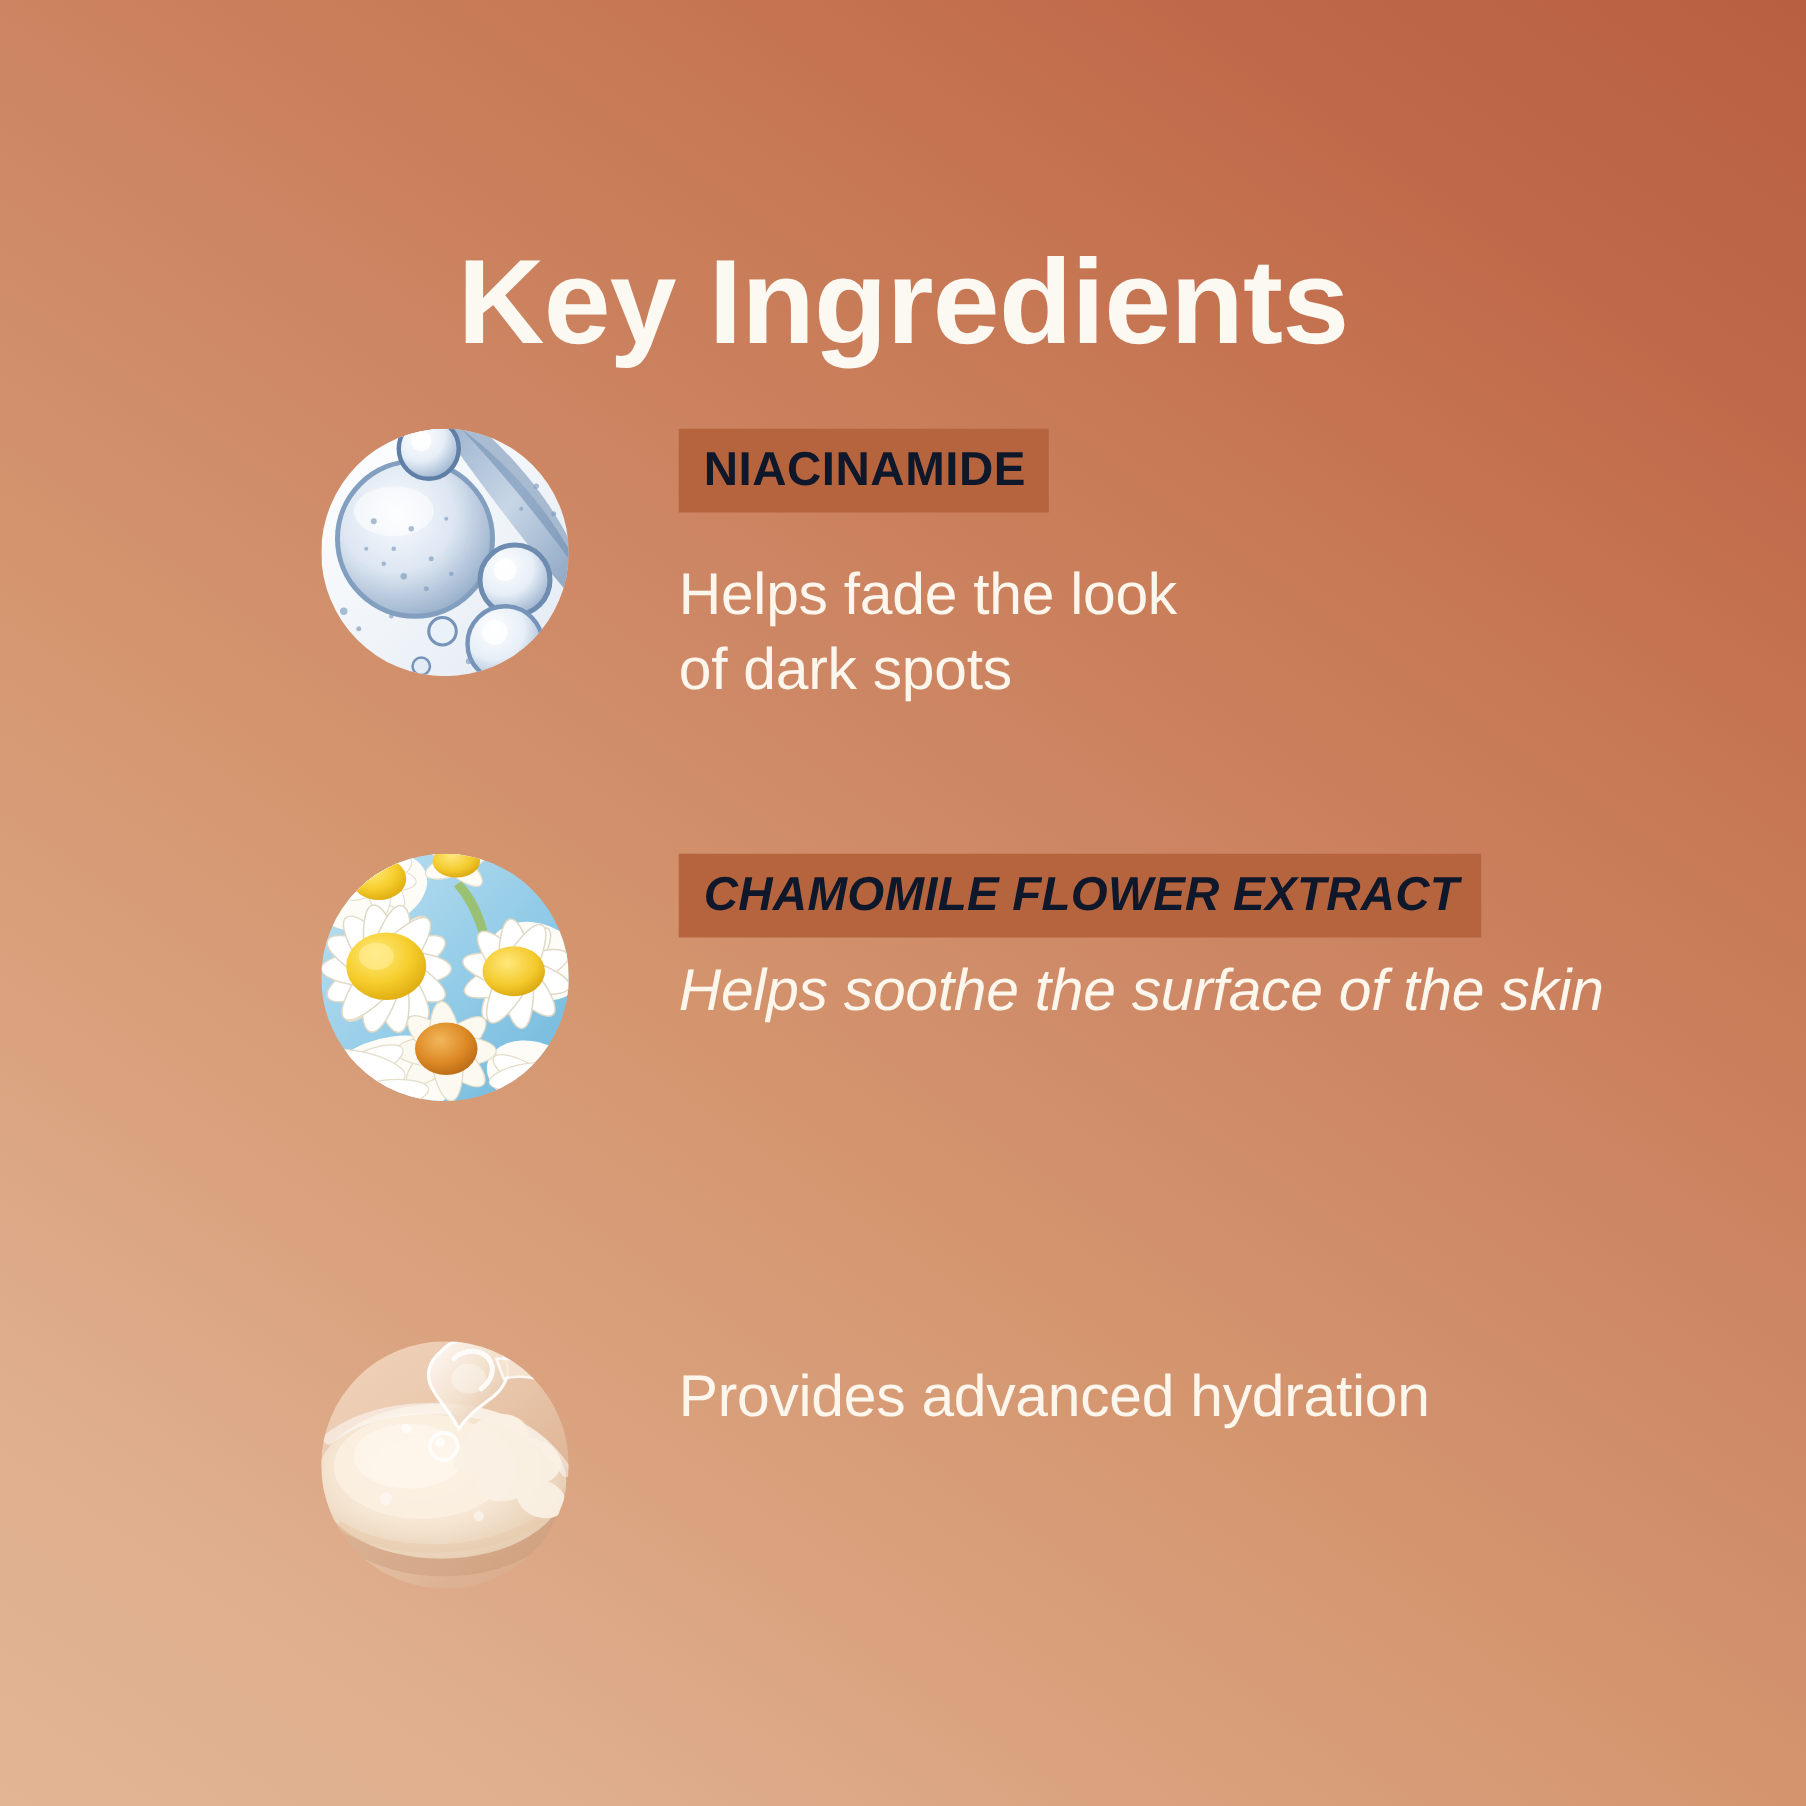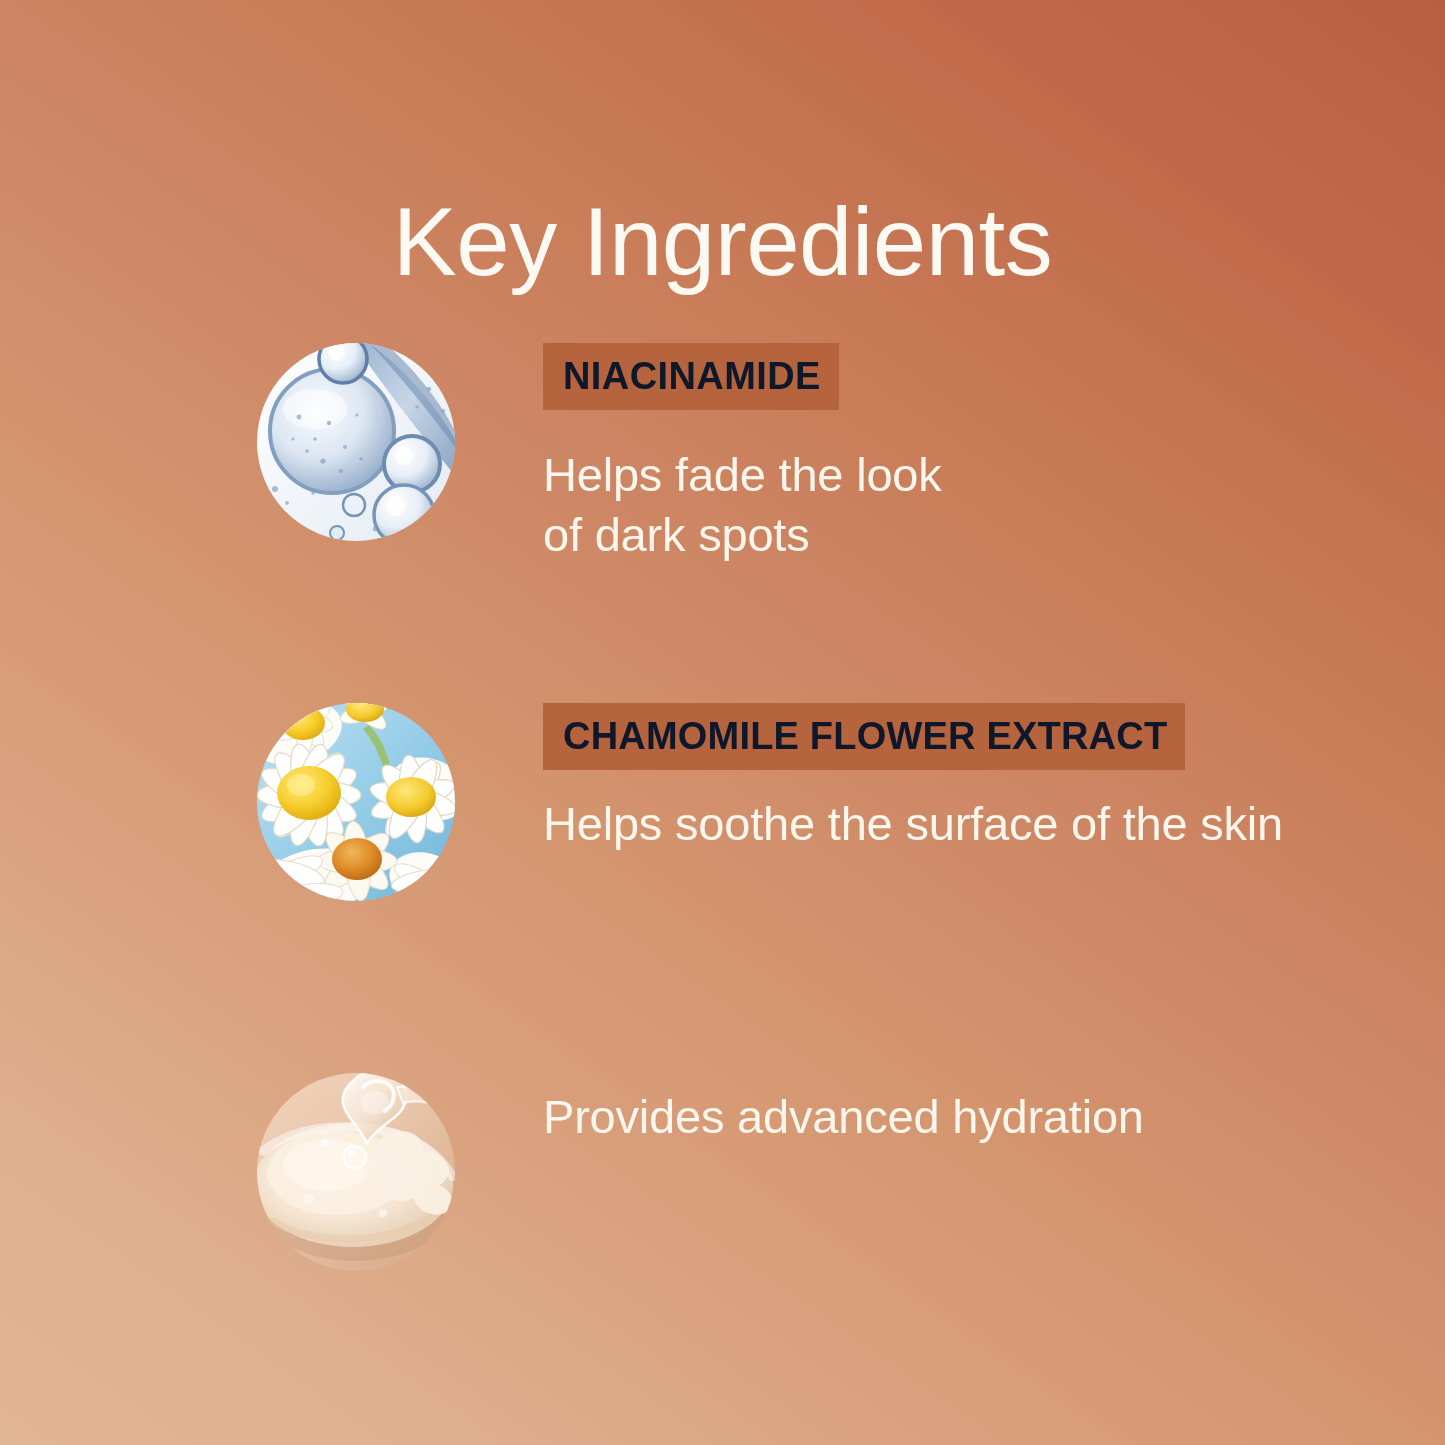--- a/index.html
+++ b/index.html
@@ -38,34 +38,34 @@
     position: absolute;
     left: 0;
     top: 128px;
     width: 1445px;
     text-align: center;
   }
   .title {
     display: inline-block;
     font-size: 96px;
     line-height: 1.05;
-    font-weight: 400;
+    font-weight: 700;
     color: #FCF8F2;
     letter-spacing: -0.5px;
   }
 
   
   .row {
     position: absolute;
     left: 0;
     width: 1445px;
     height: 220px;
   }
   #row-0 { top: 343px; }
-  #row-1 { top: 703px; }
+  #row-1 { top: 683px; font-style: italic; }
   #row-2 { top: 1073px; }
 
   .thumb {
     position: absolute;
     left: 257px;
     top: 0;
     width: 198px;
     height: 198px;
     border-radius: 50%;
     overflow: hidden;
@@ -96,21 +96,21 @@
     margin: 0;
     padding: 0;
     color: #FCF6EC;
     font-size: 47px;
     line-height: 1.28;
     font-weight: 400;
     letter-spacing: -0.2px;
     white-space: pre-line;
   }
   #row-0 .desc { margin-top: 35px; }
-  #row-1 .desc { margin-top: 24px; }
+  #row-1 .desc { margin-top: 12px; }
   #row-2 .desc { margin-top: 14px; }
 </style>
 </head>
 <body>
 
 <div id="poster">
 
   <div class="title-wrap">
     <h1 class="title">Key Ingredients</h1>
   </div>

